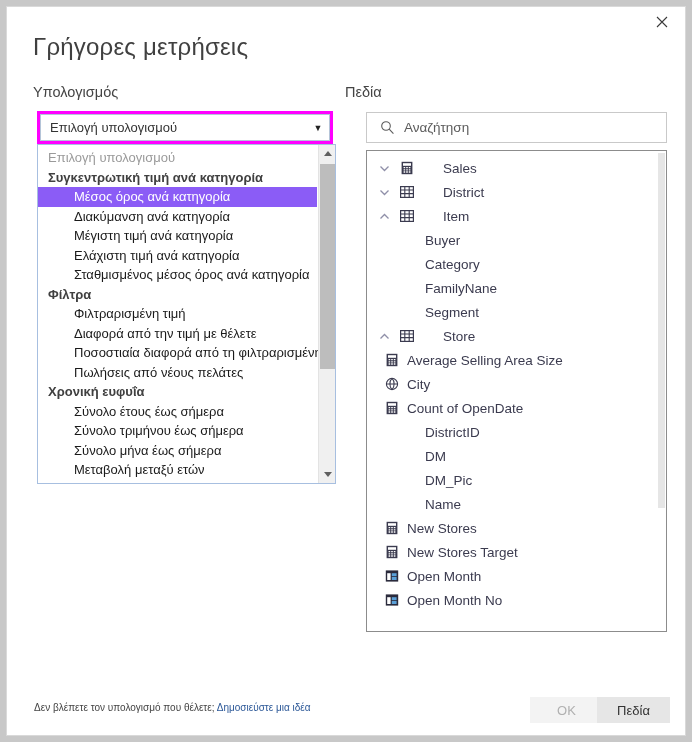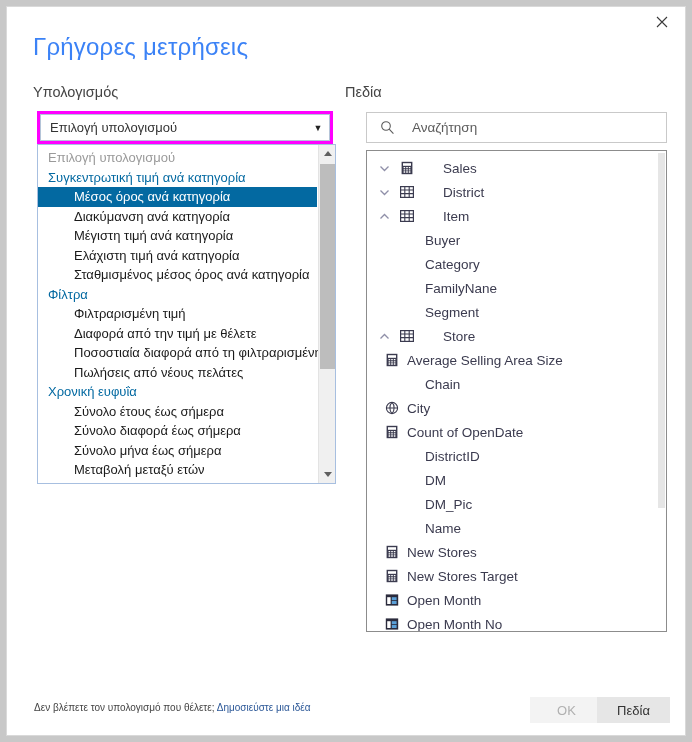--- a/index.html
+++ b/index.html
@@ -21,21 +21,21 @@
   #close-btn {
     position: absolute; right: 0; top: 0;
     width: 46px; height: 30px;
     display: flex; align-items: center; justify-content: center;
     cursor: pointer;
   }
   #close-btn svg { display: block; }
   
   #title {
     position: absolute; left: 26px; top: 26px;
-    font-size: 24px; font-weight: 400; color: #3b82f6;
+    font-size: 24px; font-weight: 400; color: #404040;
     letter-spacing: .2px;
   }
   
   .section-label {
     position: absolute;
     font-size: 14.5px; color: #444444;
   }
   #calc-label { left: 26px; top: 77px; }
   #fields-label { left: 338px; top: 77px; }
 
@@ -77,24 +77,24 @@
   .opt {
     height: 19.5px; line-height: 19.5px;
     font-size: 13px;
     padding-left: 36px;
     color: #1a1a1a;
     white-space: nowrap;
     cursor: default;
   }
   .opt.placeholder { color: #9a9a9a; padding-left: 10px; }
   .opt.group {
-    font-weight: normal; color: #0369a1;
+    font-weight: bold; color: #404040;
     padding-left: 10px;
   }
-  .opt.selected { background: #0369a1; color: #ffffff; }
+  .opt.selected { background: #8b5cf6; color: #ffffff; }
   
   #dd-scroll {
     position: absolute; right: 0; top: 0; bottom: 0;
     width: 17px; background: #f0f0f0;
     border-left: 1px solid #e3e3e3;
   }
   .sb-arrow {
     position: absolute; left: 0; width: 17px; height: 17px;
     display: flex; align-items: center; justify-content: center;
     cursor: pointer;
@@ -116,21 +116,20 @@
   }
 
   
   #search {
     position: absolute; left: 359px; top: 105px;
     width: 301px; height: 31px;
     border: 1px solid #c9c9c9;
     background: #ffffff;
     display: flex; align-items: center;
     cursor: text;
-    gap: 8px;
   }
   #search-icon { margin-left: 13px; margin-right: 9px; display:block; }
   #search-placeholder { font-size: 13.5px; color: #5c5c5c; }
 
   
   #fields {
     position: absolute; left: 359px; top: 143px;
     width: 301px; height: 482px;
     border: 1px solid #8c8c8c;
     background: #ffffff;
@@ -219,21 +218,21 @@
         <div class="opt">Μέγιστη τιμή ανά κατηγορία</div>
         <div class="opt">Ελάχιστη τιμή ανά κατηγορία</div>
         <div class="opt">Σταθμισμένος μέσος όρος ανά κατηγορία</div>
         <div class="opt group">Φίλτρα</div>
         <div class="opt">Φιλτραρισμένη τιμή</div>
         <div class="opt">Διαφορά από την τιμή με θέλετε</div>
         <div class="opt">Ποσοστιαία διαφορά από τη φιλτραρισμένη τιμή</div>
         <div class="opt">Πωλήσεις από νέους πελάτες</div>
         <div class="opt group">Χρονική ευφυΐα</div>
         <div class="opt">Σύνολο έτους έως σήμερα</div>
-        <div class="opt">Σύνολο διαφορά έως σήμερα</div>
+        <div class="opt">Σύνολο τριμήνου έως σήμερα</div>
         <div class="opt">Σύνολο μήνα έως σήμερα</div>
         <div class="opt">Μεταβολή μεταξύ ετών</div>
         <div class="opt">Μεταβολή μεταξύ τριμήνων</div>
       </div>
     <div id="dd-scroll">
       <div class="sb-arrow up">
           <i></i>
         </div>
       <div id="dd-thumb"></div>
       <div class="sb-arrow down">
@@ -324,23 +323,20 @@
         <div class="node field">
           <span class="fldicon">
             <svg width="14" height="14" viewBox="0 0 14 14">
               <rect x="1.6" y="0.8" width="10.8" height="12.4" fill="#3b3b4f"></rect>
               <rect x="3" y="2.2" width="8" height="2.6" fill="#ffffff"></rect>
               <path d="M3.6 6.6 h1.6 M6.2 6.6 h1.6 M8.8 6.6 h1.6 M3.6 8.8 h1.6 M6.2 8.8 h1.6 M8.8 8.8 h1.6 M3.6 11 h1.6 M6.2 11 h1.6 M8.8 11 h1.6" stroke="#ffffff" stroke-width="1.3"></path>
             </svg>
           </span>
           <span class="nm">Average Selling Area Size</span>
         </div>
-        <div class="node field plain">
-          <span class="nm">Chain</span>
-        </div>
         <div class="node field">
           <span class="fldicon">
             <svg width="14" height="14" viewBox="0 0 14 14">
               <circle cx="7" cy="7" r="5.6" fill="none" stroke="#3b3b4f" stroke-width="1.1"></circle>
               <path d="M1.4 7 H12.6 M7 1.4 C4.2 4 4.2 10 7 12.6 M7 1.4 C9.8 4 9.8 10 7 12.6" fill="none" stroke="#3b3b4f" stroke-width="1.1"></path>
             </svg>
           </span>
           <span class="nm">City</span>
         </div>
         <div class="node field">

